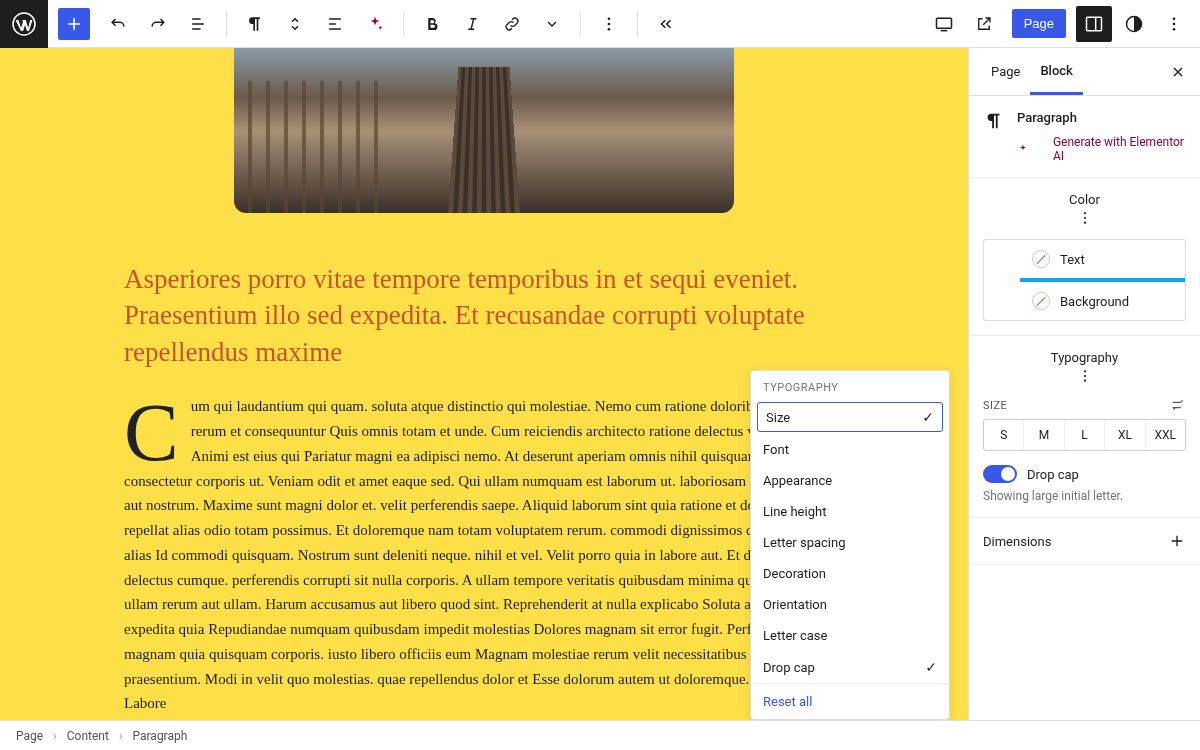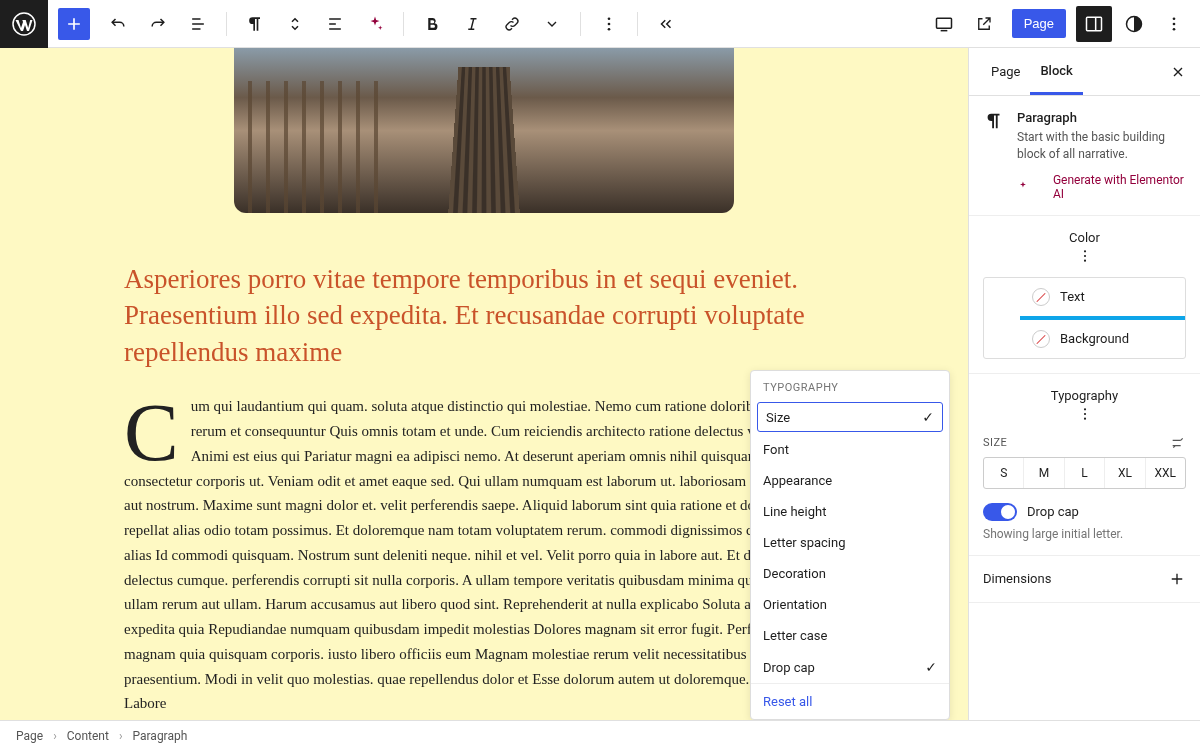--- a/index.html
+++ b/index.html
@@ -12,21 +12,21 @@
 .wp-logo svg { width: 24px; height: 24px; fill: #fff; }
 .btn-icon { width: 36px; height: 36px; display: flex; align-items: center; justify-content: center; background: none; border: none; cursor: pointer; border-radius: 2px; color: #1e1e1e; }
 .btn-add { background: #3858e9; color: #fff; border-radius: 2px; width: 32px; height: 32px; margin: 0 6px; }
 .toolbar-sep { width: 1px; height: 24px; background: #e0e0e0; margin: 0 6px; }
 .toolbar-spacer { flex: 1; }
 .btn-save { background: #3858e9; color: #fff; border: none; padding: 7px 12px; border-radius: 2px; cursor: pointer; font-size: 13px; margin: 0 6px; }
 .btn-settings-active { background: #1e1e1e; color: #fff; border-radius: 2px; }
 
 
 .main { display: flex; flex: 1; overflow: hidden; }
-.canvas { flex: 1; overflow: auto; background: #fef9c3; position: relative; padding: 0 0 0 0; }
+.canvas { flex: 1; overflow: auto; background: #fde047; position: relative; padding: 0 0 0 0; }
 .content { max-width: 720px; margin: 0 auto; padding: 0 0 40px; }
 .hero-img { width: 500px; height: 165px; margin: 0 auto; display: block; border-radius: 0 0 12px 12px; background: linear-gradient(180deg, #8a9ba8 0%, #6b5a4a 30%, #a89078 50%, #3a3028 100%); position: relative; overflow: hidden; }
 .hero-img::before { content: ""; position: absolute; left: 50%; top: 0; width: 60px; height: 100%; transform: translateX(-50%) perspective(200px) rotateX(25deg); background: repeating-linear-gradient(90deg, #5a4a3a 0 4px, #3a3028 4px 8px); }
 .hero-img::after { content: ""; position: absolute; left: 0; top: 20%; width: 30%; height: 80%; background: repeating-linear-gradient(90deg, transparent 0 14px, rgba(90,70,50,0.7) 14px 18px); }
 .heading { font-family: Georgia, "Times New Roman", serif; font-size: 27px; line-height: 1.35; color: #c9532a; font-weight: 400; margin: 48px 0 24px; }
 .para { font-family: Georgia, "Times New Roman", serif; font-size: 15px; line-height: 1.65; color: #222; text-align: left; }
 .para::first-letter { font-size: 82px; float: left; line-height: 0.85; padding: 4px 12px 0 0; font-weight: 400; }
 
 
 .typo-popup { position: absolute; top: 322px; left: 750px; width: 200px; background: #fff; border: 1px solid #ddd; border-radius: 4px; box-shadow: 0 2px 8px rgba(0,0,0,0.1); font-size: 13px; }
@@ -255,21 +255,20 @@
 
       <div class="panel-section">
         <div class="block-head">
           <span>
               <svg width="22" height="22" viewBox="0 0 24 24" fill="currentColor">
                 <path d="M9 4a4 4 0 000 8h1v8h2V6h2v14h2V6h2V4z"></path>
               </svg>
             </span>
           <div class="block-head-text">
             <div class="block-title">Paragraph</div>
-            <div class="block-desc">Start with the basic building block of all narrative.</div>
             <div class="ai-link">
               <svg width="13" height="13" viewBox="0 0 24 24" fill="#93003c">
                   <path d="M12 2l1.5 4.5L18 8l-4.5 1.5L12 14l-1.5-4.5L6 8l4.5-1.5z"></path>
                 </svg>
               <span>Generate with Elementor AI</span>
             </div>
           </div>
         </div>
       </div>
 

